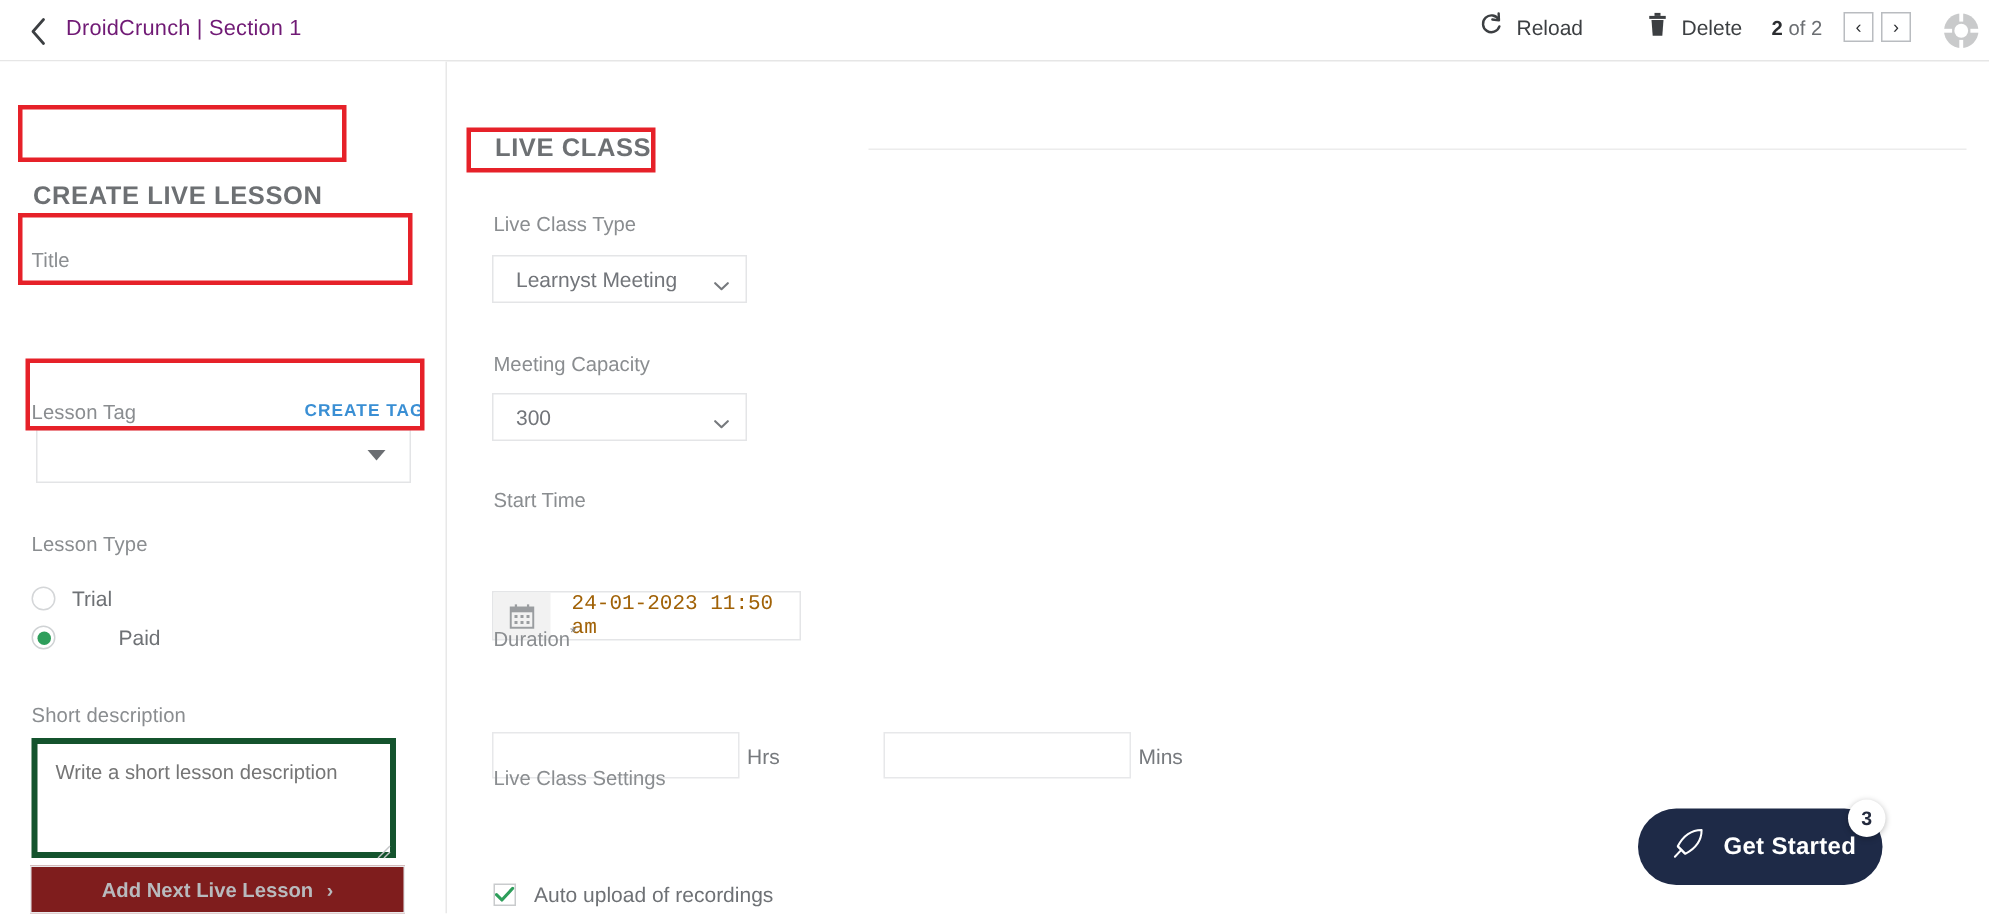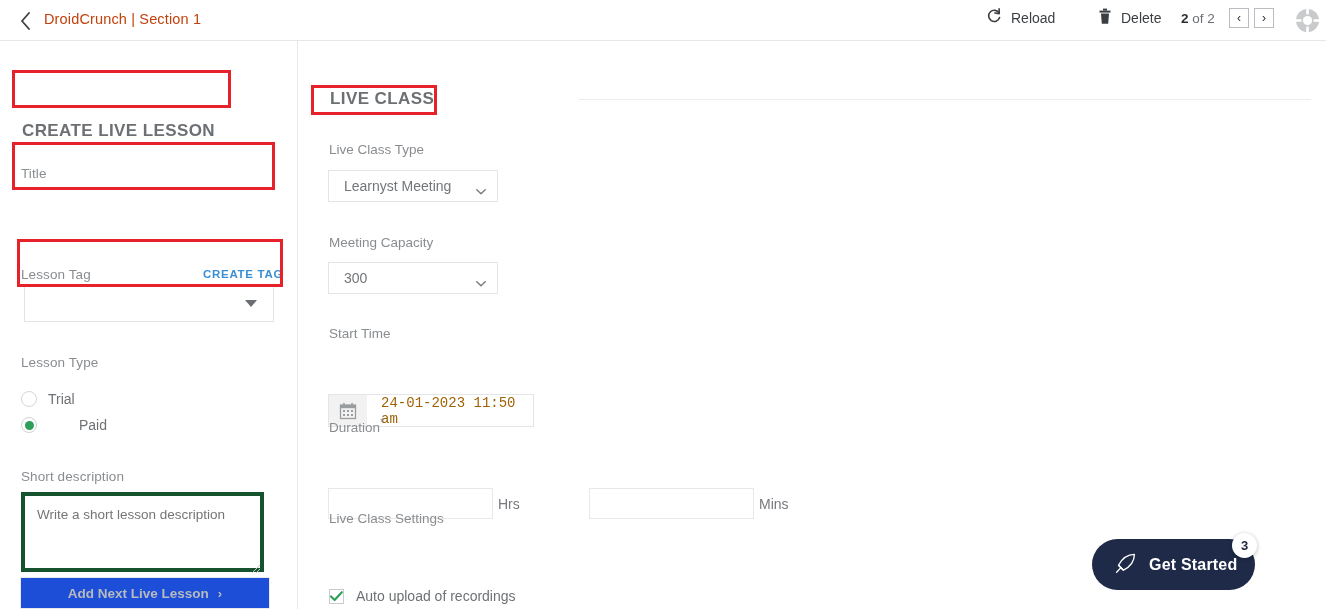--- a/index.html
+++ b/index.html
@@ -17,21 +17,21 @@
     position: absolute; top: 0; left: 0; width: 1326px; height: 41px;
     background: #ffffff; border-bottom: 1px solid #e6e6e6;
   }
   .back-arrow {
     position: absolute; left: 14px; top: 10px; width: 22px; height: 22px;
     display: flex; align-items: center; justify-content: center; cursor: pointer;
   }
   .back-arrow svg { display:block; }
   .breadcrumb {
     position: absolute; left: 44px; top: 11px;
-    font-size: 14.5px; color: #c2410c; letter-spacing: .15px; white-space: nowrap;
+    font-size: 14.5px; color: #701a75; letter-spacing: .15px; white-space: nowrap;
   }
   .tb-item {
     position: absolute; top: 8px; display: flex; align-items: center;
     gap: 9px; cursor: pointer; color: #3c3f42; font-size: 14px;
   }
   .tb-reload { left: 986px; }
   .tb-delete { left: 1098px; }
   .pager {
     position: absolute; left: 1181px; top: 11px; font-size: 13.5px; color: #4a4d50;
     white-space: nowrap;
@@ -108,21 +108,21 @@
     border: 4px solid #14532d; background: #fff; padding: 11px 12px;
     font-size: 13.5px; color: #c6c8ca; resize: none;
     font-family: "Liberation Sans", sans-serif;
   }
   .desc-grip {
     position: absolute; left: 251px; top: 519px; width: 10px; height: 10px;
     pointer-events: none;
   }
   .add-next-btn {
     position: absolute; left: 20px; top: 536px; width: 250px; height: 32px;
-    border: 1px solid #e9eaec; background: #1d4ed8; color: #b8babd;
+    border: 1px solid #e9eaec; background: #7f1d1d; color: #b8babd;
     font-size: 13.5px; font-weight: bold; cursor: pointer;
     display: flex; align-items: center; justify-content: center; gap: 9px;
     font-family: "Liberation Sans", sans-serif;
   }
   .add-next-btn .chev { font-size: 13px; font-weight: bold; }
 
   
   .mid { position: absolute; left: 306px; top: 41px; width: 1028px; height: 568px; }
   .h-live {
     position: absolute; left: 24px; top: 48px;

